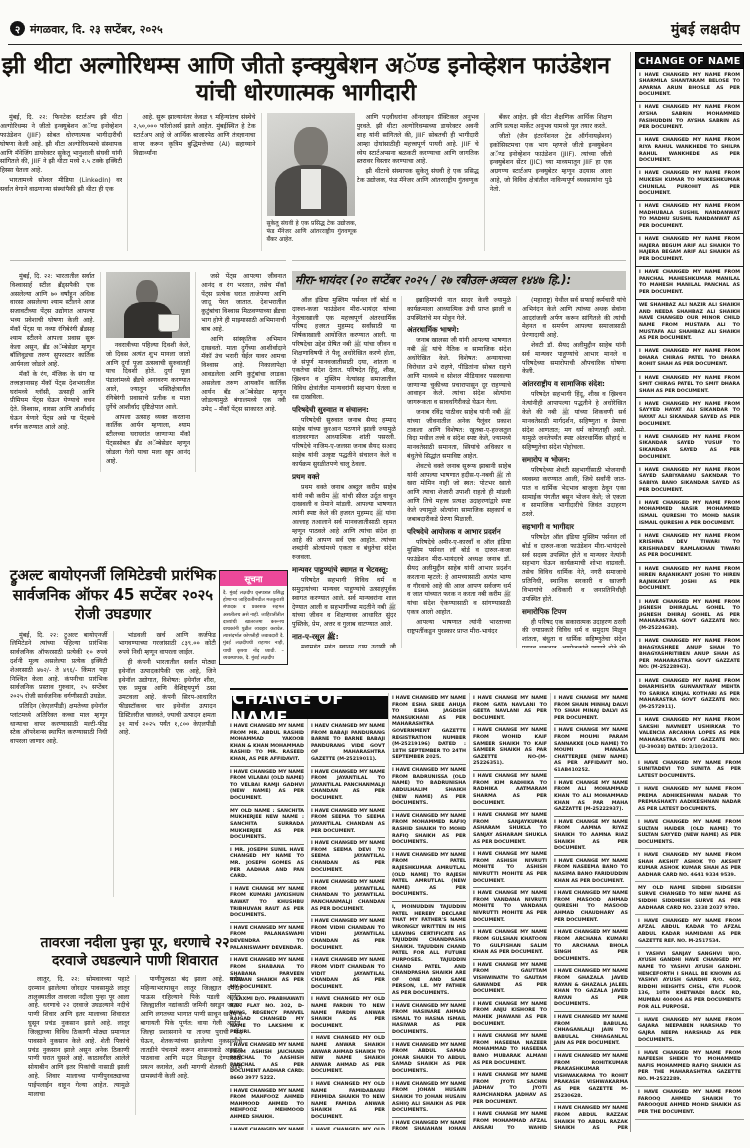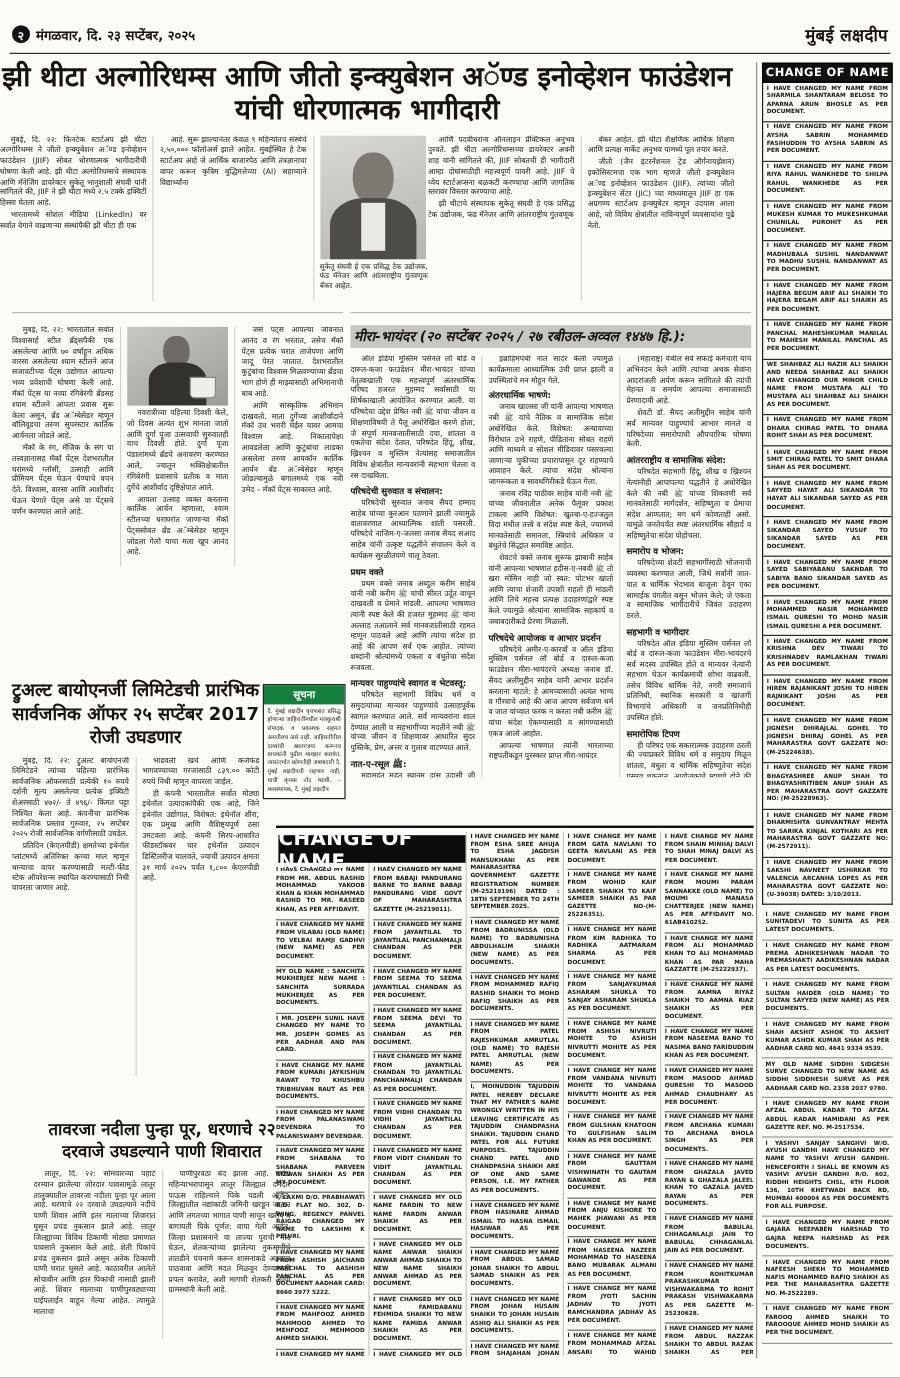--- a/index.html
+++ b/index.html
@@ -43,21 +43,21 @@
   .a3 .hl{font-size:19px;}
   .a3 .graybar{margin-top:5px;font-size:11.5px;}
   .a3-body{margin-top:6px;height:352px;}
   
   .ipo{position:absolute;left:10px;top:566px;width:206px;}
   .ipo .hl{font-size:15px;line-height:1.3;}
   .ipo .graybar{margin-top:6px;font-size:10.5px;}
   .ipo-body{margin-top:6px;height:266px;}
   
   .notice{position:absolute;left:219px;top:570px;width:67px;border:1px solid #222;background:#fbfbf8;}
-  .notice-title{background:#15803d;color:#fff;font-weight:bold;font-size:8.5px;text-align:center;padding:2px 0;}
+  .notice-title{background:#ec4899;color:#fff;font-weight:bold;font-size:8.5px;text-align:center;padding:2px 0;}
   .notice-body{font-size:4.8px;line-height:1.5;text-align:justify;padding:3px;}
   
   .flood{position:absolute;left:28px;top:934px;width:214px;}
   .flood .hl{font-size:14px;line-height:1.25;}
   .flood-body{margin-top:6px;height:140px;}
   
   .bclass{position:absolute;left:230px;top:688px;width:398px;height:442px;border-top:2px solid #111;padding-top:3px;box-sizing:border-box;}
   .bc-banner{position:absolute;left:2px;top:6px;width:156px;height:23px;background:#0c0c0c;color:#fff;
              font-weight:bold;font-size:16.5px;letter-spacing:.4px;display:flex;align-items:center;justify-content:center;}
   .bc-cols{display:flex;height:100%;overflow:hidden;}
@@ -178,21 +178,21 @@
           <div class="para">परिषदेच्या शेवटी सहभागींसाठी भोजनाची व्यवस्था करण्यात आली, जिथे सर्वांनी जात-पात व धार्मिक भेदभाव बाजूला ठेवून एका सामाईक पंगतीत बसून भोजन केले; जे एकता व सामाजिक भागीदारीचे जिवंत उदाहरण ठरले.</div>
           <div class="sub">सहभागी व भागीदार</div>
           <div class="para">परिषदेत ऑल इंडिया मुस्लिम पर्सनल लॉ बोर्ड व दारुल-कजा फाउंडेशन मीरा-भायंदरचे सर्व सदस्य उपस्थित होते व मान्यवर नेत्यांनी सहभाग घेऊन कार्यक्रमाची शोभा वाढवली. तसेच विविध धार्मिक नेते, नगरी समाजाचे प्रतिनिधी, स्थानिक सरकारी व खाजगी विभागांचे अधिकारी व जनप्रतिनिधीही उपस्थित होते.</div>
           <div class="sub">समारोपिक टिपण</div>
           <div class="para">ही परिषद एक सकारात्मक उदाहरण ठरली की ज्याप्रकारे विविध धर्म व समुदाय मिळून शांतता, बंधुता व धार्मिक सहिष्णुतेचा संदेश पसरवू शकतात. आयोजकांचे म्हणणे होते की पुढेही अशा कार्यक्रमांद्वारे सामाजिक सामंजस्य व अंतरधार्मिक संवादाला प्रोत्साहन दिले जाईल.</div>
         </div>
     </div>
   </div>
 
   <div class="ipo">
-    <div class="hl">ट्रुअल्ट बायोएनर्जी लिमिटेडची प्रारंभिक सार्वजनिक ऑफर २५ सप्टेंबर 2017 रोजी उघडणार</div>
+    <div class="hl">ट्रुअल्ट बायोएनर्जी लिमिटेडची प्रारंभिक सार्वजनिक ऑफर 45 सप्टेंबर २०२५ रोजी उघडणार</div>
     <div class="cols ipo-body">
       <div class="coltext">
           <div class="para">मुंबई, दि. २२: ट्रुअल्ट बायोएनर्जी लिमिटेडने त्यांच्या पहिल्या प्रारंभिक सार्वजनिक ऑफरसाठी प्रत्येकी १० रुपये दर्शनी मूल्य असलेल्या प्रत्येक इक्विटी शेअरसाठी ४७२/- ते ४९६/- किंमत पट्टा निश्चित केला आहे. कंपनीचा प्रारंभिक सार्वजनिक प्रस्ताव गुरुवार, २५ सप्टेंबर २०२५ रोजी सार्वजनिक वर्गणीसाठी उघडेल.</div>
           <div class="para">प्रतिदिन (केएलपीडी) क्षमतेच्या इथेनॉल प्लांटमध्ये अतिरिक्त कच्चा माल म्हणून धान्याचा वापर करण्यासाठी मल्टी-फीड स्टेक ऑपरेशन्स स्थापित करण्यासाठी निधी वापरला जाणार आहे.</div>
         </div>
       <div class="coltext">
           <div class="para">भांडवली खर्च आणि कर्जफेड भागवण्याच्या गरजांसाठी ८३९.०० कोटी रुपये निधी म्हणून वापरला जाईल.</div>
           <div class="para">ही कंपनी भारतातील सर्वात मोठ्या इथेनॉल उत्पादकांपैकी एक आहे, जिने इथेनॉल उद्योगात, विशेषत: इथेनॉल शीरा, एक प्रमुख आणि वैशिष्ट्यपूर्ण ठसा उमटवला आहे. कंपनी सिरप-आधारित फीडस्टॉकवर चार इथेनॉल उत्पादन डिस्टिलरीज चालवते, ज्याची उत्पादन क्षमता ३१ मार्च २०२५ पर्यंत १,८०० केएलपीडी आहे.</div>
         </div>
     </div>

